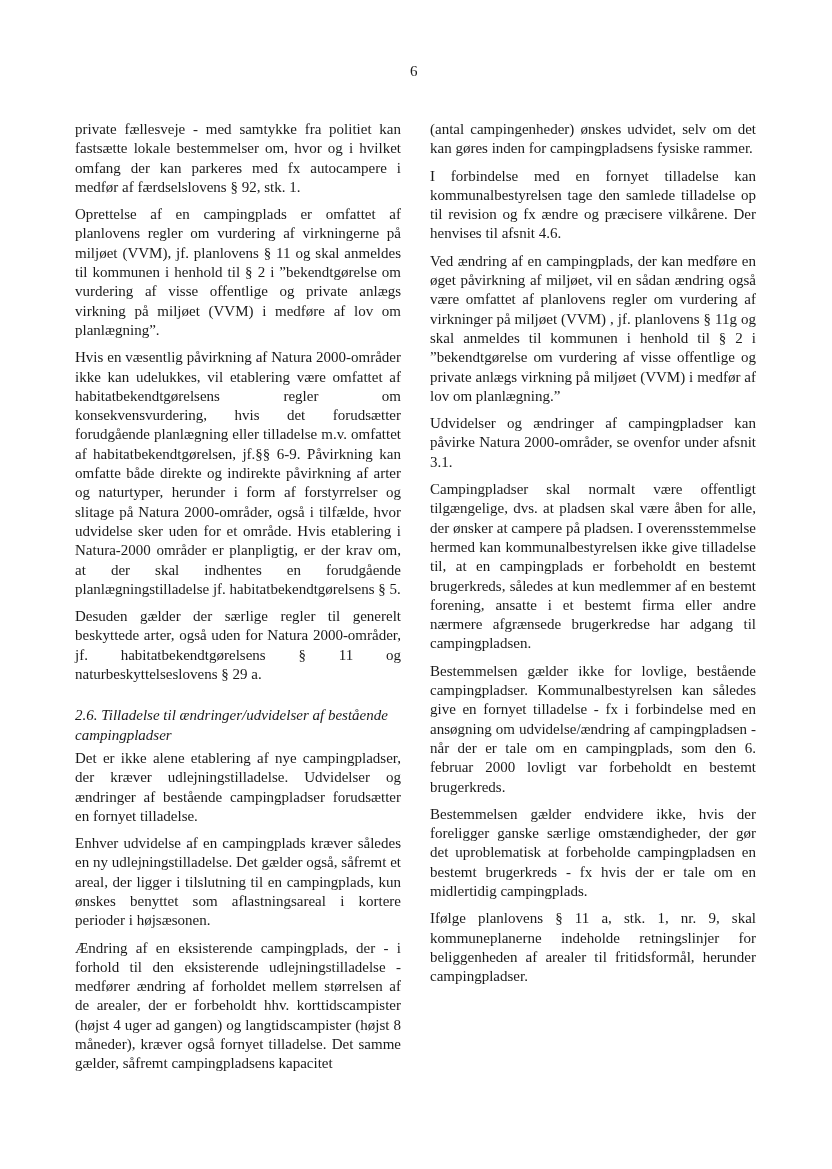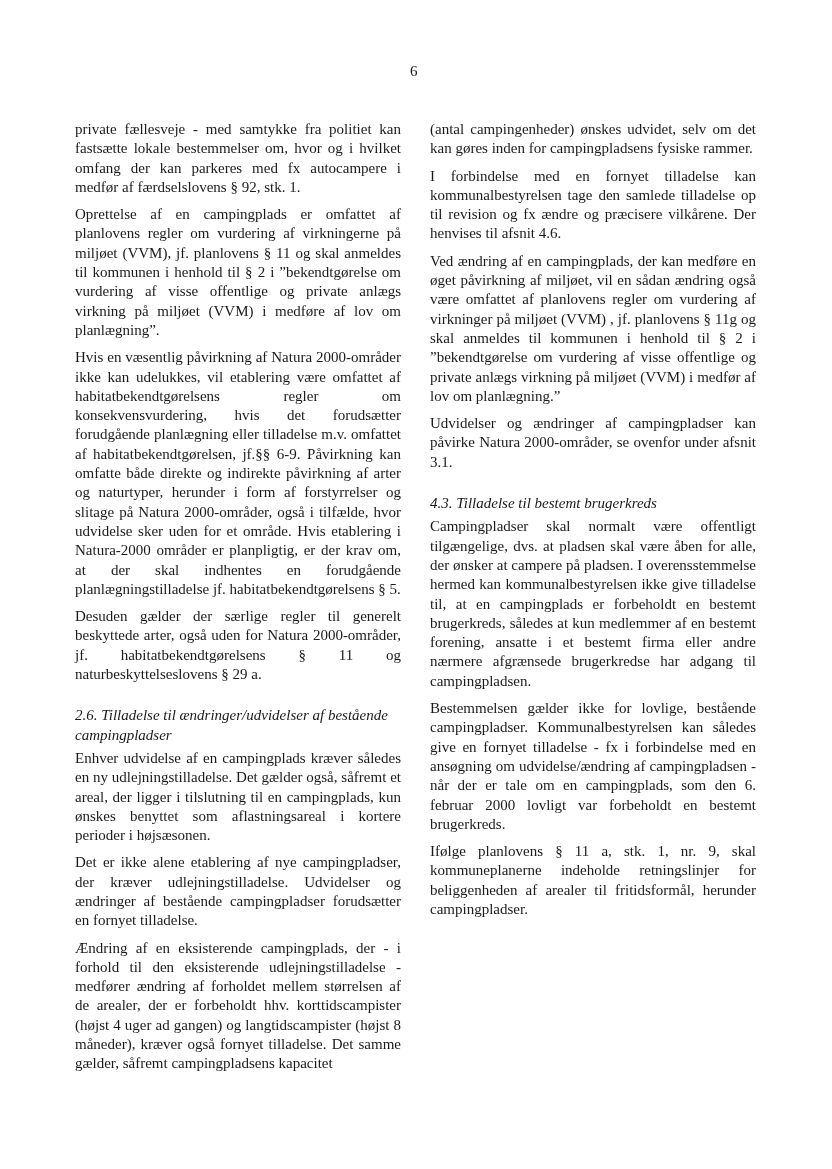--- a/index.html
+++ b/index.html
@@ -31,29 +31,29 @@
 
 <div class="page-number">6</div>
 
 <div class="column col-left">
   <p class="para">private fællesveje - med samtykke fra politiet kan fastsætte lokale bestemmelser om, hvor og i hvilket omfang der kan parkeres med fx autocampere i medfør af færdselslovens § 92, stk. 1.</p>
   <p class="para">Oprettelse af en campingplads er omfattet af planlovens regler om vurdering af virkningerne på miljøet (VVM), jf. planlovens § 11 og skal anmeldes til kommunen i henhold til § 2 i ”bekendtgørelse om vurdering af visse offentlige og private anlægs virkning på miljøet (VVM) i medføre af lov om planlægning”.</p>
   <p class="para">Hvis en væsentlig påvirkning af Natura 2000-områder ikke kan udelukkes, vil etablering være omfattet af habitatbekendtgørelsens regler om konsekvensvurdering, hvis det forudsætter forudgående planlægning eller tilladelse m.v. omfattet af habitatbekendtgørelsen, jf.§§ 6-9. Påvirkning kan omfatte både direkte og indirekte påvirkning af arter og naturtyper, herunder i form af forstyrrelser og slitage på Natura 2000-områder, også i tilfælde, hvor udvidelse sker uden for et område. Hvis etablering i Natura-2000 områder er planpligtig, er der krav om, at der skal indhentes en forudgående planlægningstilladelse jf. habitatbekendtgørelsens § 5.</p>
   <p class="para">Desuden gælder der særlige regler til generelt beskyttede arter, også uden for Natura 2000-områder, jf. habitatbekendtgørelsens § 11 og naturbeskyttelseslovens § 29 a.</p>
 
   <div class="heading">2.6. Tilladelse til ændringer/udvidelser af bestående campingpladser</div>
+  <p class="para">Det er ikke alene etablering af nye campingpladser, der kræver udlejningstilladelse. Udvidelser og ændringer af bestående campingpladser forudsætter en fornyet tilladelse.</p>
   <p class="para">Enhver udvidelse af en campingplads kræver således en ny udlejningstilladelse. Det gælder også, såfremt et areal, der ligger i tilslutning til en campingplads, kun ønskes benyttet som aflastningsareal i kortere perioder i højsæsonen.</p>
-  <p class="para">Det er ikke alene etablering af nye campingpladser, der kræver udlejningstilladelse. Udvidelser og ændringer af bestående campingpladser forudsætter en fornyet tilladelse.</p>
   <p class="para">Ændring af en eksisterende campingplads, der - i forhold til den eksisterende udlejningstilladelse - medfører ændring af forholdet mellem størrelsen af de arealer, der er forbeholdt hhv. korttidscampister (højst 4 uger ad gangen) og langtidscampister (højst 8 måneder), kræver også fornyet tilladelse. Det samme gælder, såfremt campingpladsens kapacitet</p>
 </div>
 
 <div class="column col-right">
   <p class="para">(antal campingenheder) ønskes udvidet, selv om det kan gøres inden for campingpladsens fysiske rammer.</p>
   <p class="para">I forbindelse med en fornyet tilladelse kan kommunalbestyrelsen tage den samlede tilladelse op til revision og fx ændre og præcisere vilkårene. Der henvises til afsnit 4.6.</p>
   <p class="para">Ved ændring af en campingplads, der kan medføre en øget påvirkning af miljøet, vil en sådan ændring også være omfattet af planlovens regler om vurdering af virkninger på miljøet (VVM) , jf. planlovens § 11g og skal anmeldes til kommunen i henhold til § 2 i ”bekendtgørelse om vurdering af visse offentlige og private anlægs virkning på miljøet (VVM) i medfør af lov om planlægning.”</p>
   <p class="para">Udvidelser og ændringer af campingpladser kan påvirke Natura 2000-områder, se ovenfor under afsnit 3.1.</p>
 
-  <div class="heading">4.3. Tilladelse til bestemt brugerkreds</div>
   <p class="para">Campingpladser skal normalt være offentligt tilgængelige, dvs. at pladsen skal være åben for alle, der ønsker at campere på pladsen. I overensstemmelse hermed kan kommunalbestyrelsen ikke give tilladelse til, at en campingplads er forbeholdt en bestemt brugerkreds, således at kun medlemmer af en bestemt forening, ansatte i et bestemt firma eller andre nærmere afgrænsede brugerkredse har adgang til campingpladsen.</p>
   <p class="para">Bestemmelsen gælder ikke for lovlige, bestående campingpladser. Kommunalbestyrelsen kan således give en fornyet tilladelse - fx i forbindelse med en ansøgning om udvidelse/ændring af campingpladsen - når der er tale om en campingplads, som den 6. februar 2000 lovligt var forbeholdt en bestemt brugerkreds.</p>
+  <p class="para">Bestemmelsen gælder endvidere ikke, hvis der foreligger ganske særlige omstændigheder, der gør det uproblematisk at forbeholde campingpladsen en bestemt brugerkreds - fx hvis der er tale om en midlertidig campingplads.</p>
 
   <p class="para">Ifølge planlovens § 11 a, stk. 1, nr. 9, skal kommuneplanerne indeholde retningslinjer for beliggenheden af arealer til fritidsformål, herunder campingpladser.</p>
 </div>
 
 </body></html>

